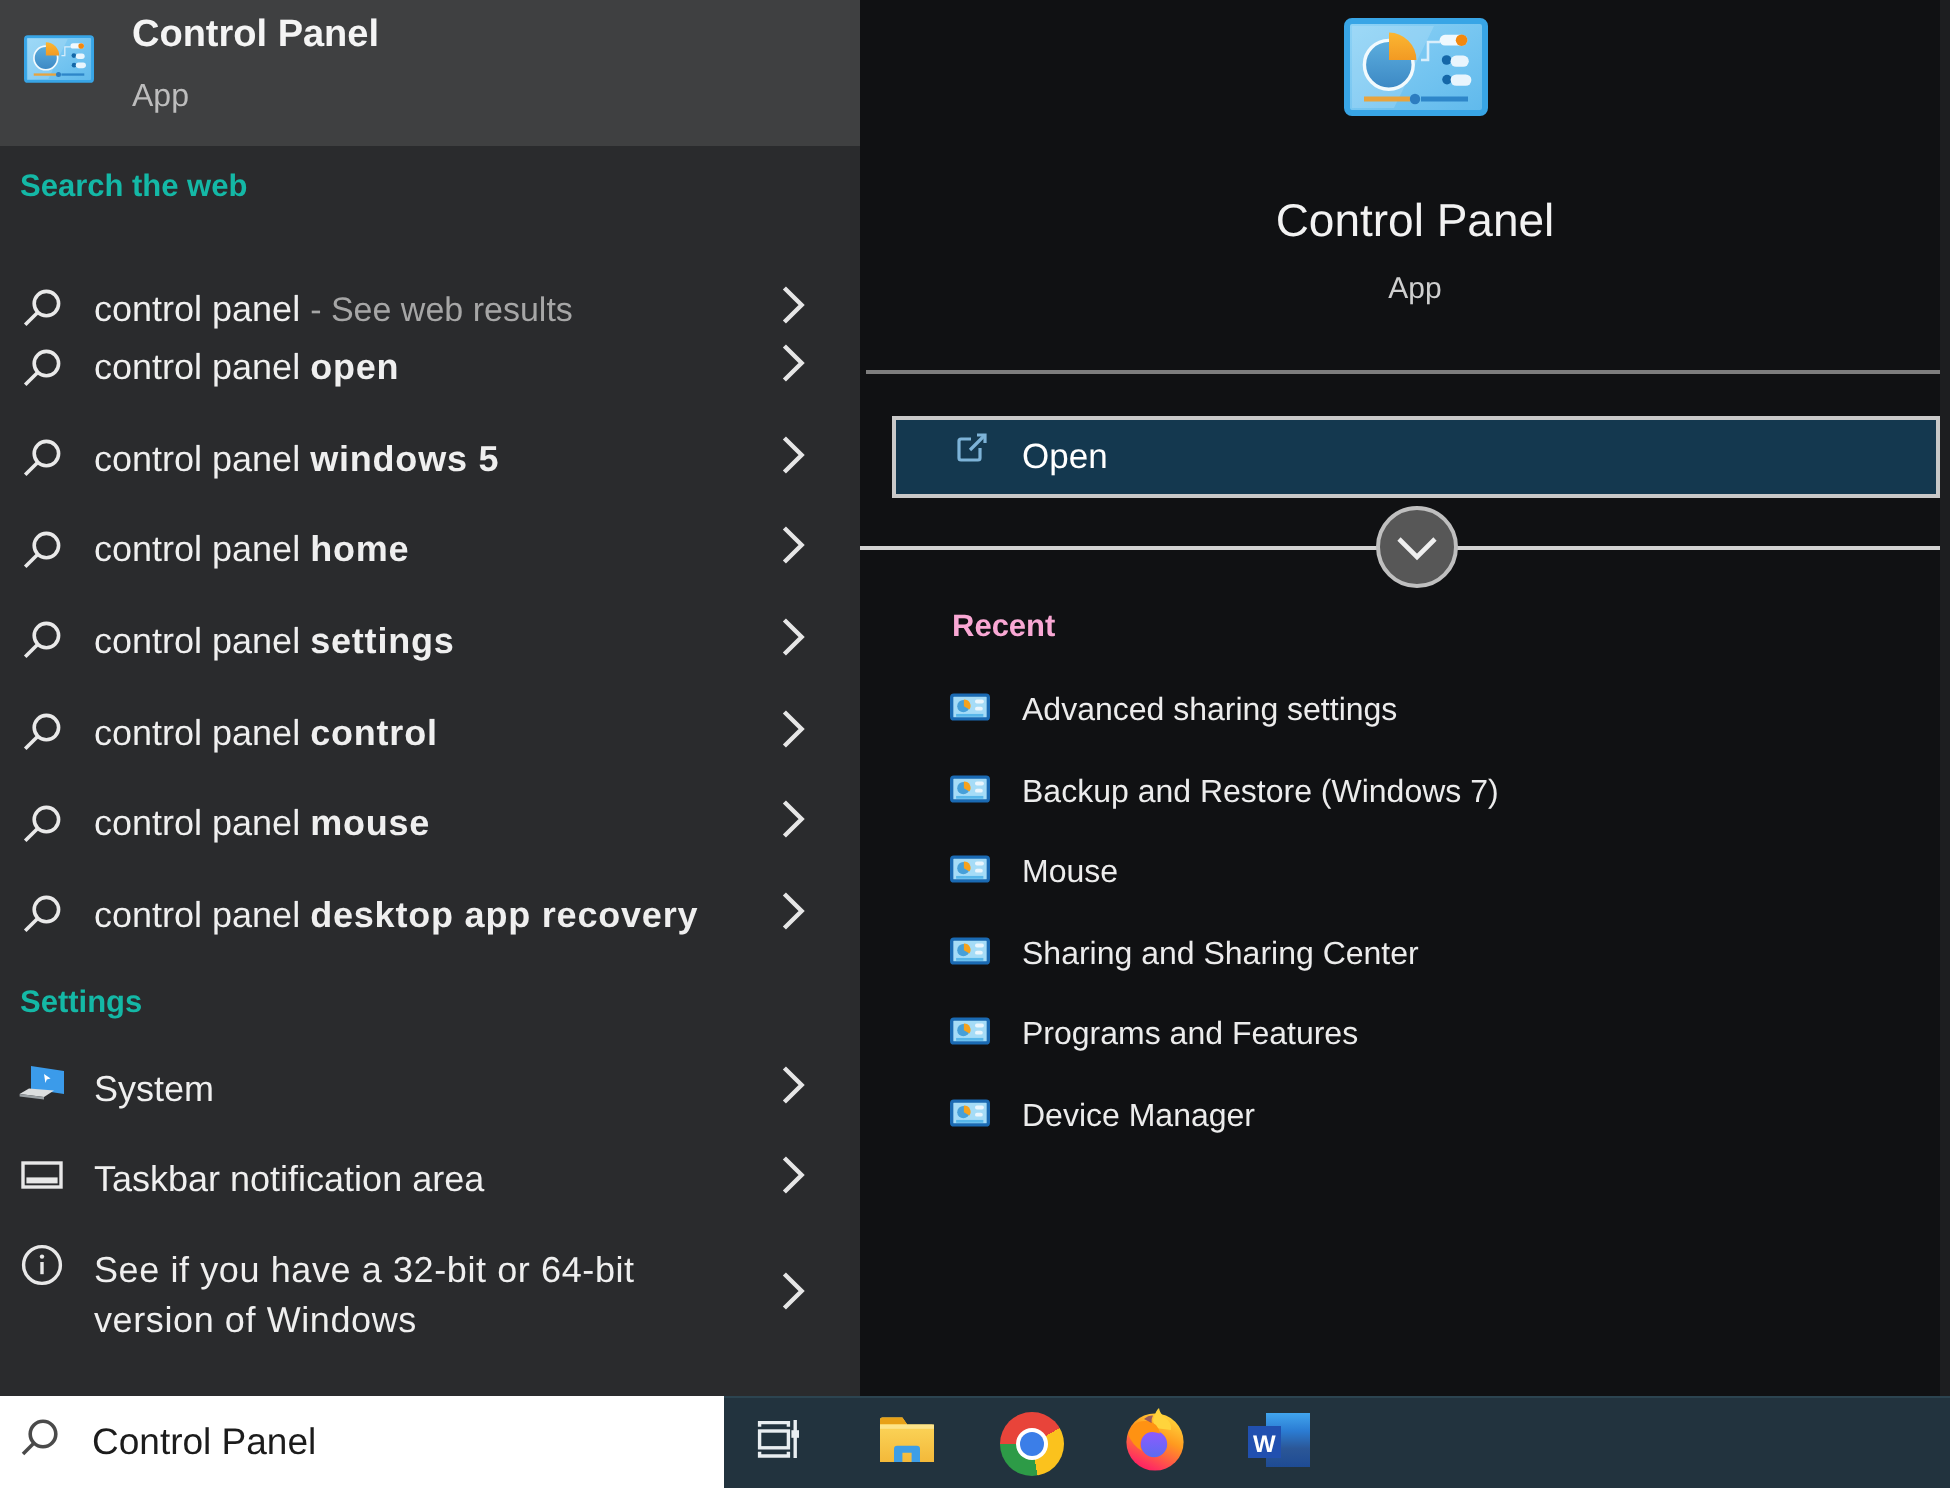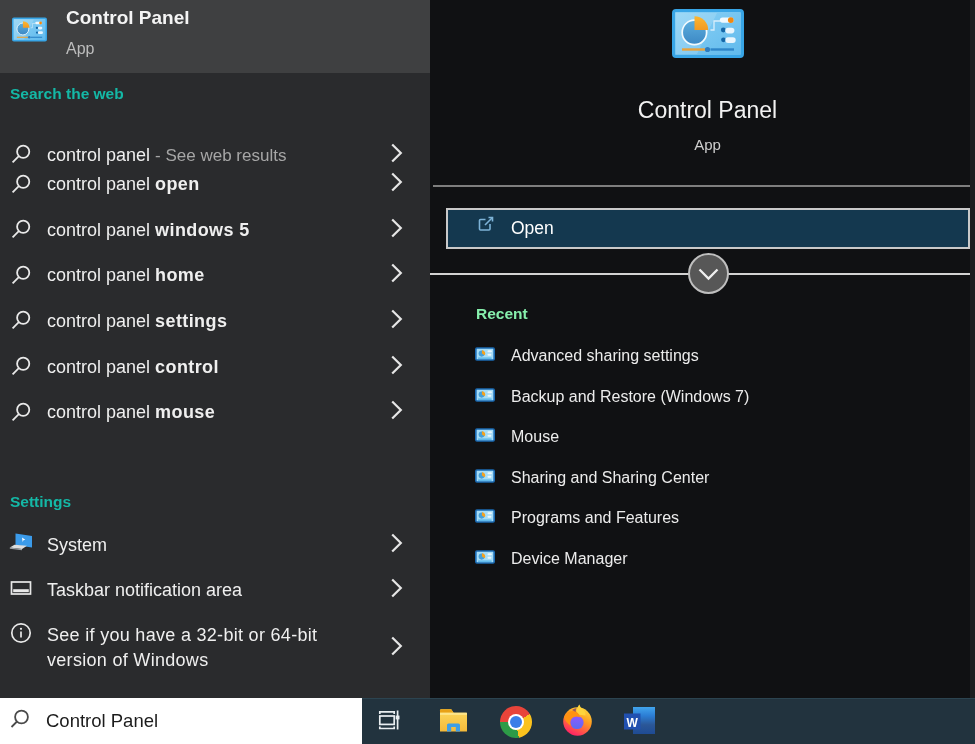--- a/index.html
+++ b/index.html
@@ -18,21 +18,21 @@
 .sico{position:absolute;left:9px;top:50%;transform:translateY(-50%)}
 .right{position:absolute;left:430px;top:0;width:545px;height:698px;background:#101113}
 .rtitle{position:absolute;left:5px;top:97px;width:545px;text-align:center;font-size:23px;color:#f2f2f2}
 .rsub{position:absolute;left:5px;top:136px;width:545px;text-align:center;font-size:15px;color:#cfcfcf}
 .hr1{position:absolute;left:3px;top:185px;width:537px;height:2px;background:#7e7e7e}
 .openbtn{position:absolute;left:16px;top:208px;width:524px;height:41px;background:#14384f;border:2px solid #c9c9c9}
 .openbtn .oicon{position:absolute;left:28px;top:4px}
 .openbtn .otxt{position:absolute;left:63px;top:8px;font-size:17.5px;color:#fff}
 .hr2{position:absolute;left:0;top:273px;width:540px;height:2px;background:#d2d2d2}
 .chevcirc{position:absolute;left:257px;top:252px}
-.recent-h{position:absolute;left:46px;top:305px;font-size:15.5px;font-weight:bold;color:#86efac}
+.recent-h{position:absolute;left:46px;top:305px;font-size:15.5px;font-weight:bold;color:#f9a8d4}
 .rrow{position:absolute;left:0;width:545px;height:40px}
 .rrow .ric{position:absolute;left:45px;top:50%;transform:translateY(-50%)}
 .rrow .rtx{position:absolute;left:81px;top:50%;transform:translateY(-50%);font-size:16px;color:#ececec;white-space:nowrap}
 .searchbox{position:absolute;left:0;top:698px;width:362px;height:46px;background:#fff}
 .searchbox .stxt{position:absolute;left:46px;top:50%;transform:translateY(-50%);font-size:18.5px;color:#1c1c1c}
 .taskbar{position:absolute;left:362px;top:698px;width:613px;height:46px;background:#22333e;border-top:1px solid #2c4450}
 .tbi{position:absolute;top:50%;transform:translateY(-50%)}
 </style></head><body>
 
 <div class="left">
@@ -103,20 +103,30 @@
     <span class="chev"><svg width="13" height="22" viewBox="0 0 13 22">
           <polyline points="2.2,2.5 10.8,11 2.2,19.5" fill="none" stroke="#e6e6e6" stroke-width="2.2"></polyline>
         </svg></span>
   </div>
   <div class="srow" style="top:389.6px">
     <span class="mag"><svg width="24" height="24" viewBox="0 0 24 24">
           <circle cx="14.2" cy="8.8" r="6.1" fill="none" stroke="#e9e9e9" stroke-width="1.8"></circle>
           <line x1="9.8" y1="13.2" x2="3.6" y2="19.4" stroke="#e9e9e9" stroke-width="1.8"></line>
         </svg></span>
     <span class="txt">control panel <b>mouse</b></span>
+    <span class="chev"><svg width="13" height="22" viewBox="0 0 13 22">
+          <polyline points="2.2,2.5 10.8,11 2.2,19.5" fill="none" stroke="#e6e6e6" stroke-width="2.2"></polyline>
+        </svg></span>
+  </div>
+  <div class="srow" style="top:435.2px">
+    <span class="mag"><svg width="24" height="24" viewBox="0 0 24 24">
+          <circle cx="14.2" cy="8.8" r="6.1" fill="none" stroke="#e9e9e9" stroke-width="1.8"></circle>
+          <line x1="9.8" y1="13.2" x2="3.6" y2="19.4" stroke="#e9e9e9" stroke-width="1.8"></line>
+        </svg></span>
+    <span class="txt">control panel <b>desktop app recovery</b></span>
     <span class="chev"><svg width="13" height="22" viewBox="0 0 13 22">
           <polyline points="2.2,2.5 10.8,11 2.2,19.5" fill="none" stroke="#e6e6e6" stroke-width="2.2"></polyline>
         </svg></span>
   </div>
   <div class="shead" style="top:493px">Settings</div>
   <div class="srow" style="top:522px">
     <span class="sico"><svg width="24" height="24" viewBox="0 0 24 24">
       <polygon points="6.5,2.5 23,5 23,16.5 6.5,14" fill="#3b9bea"></polygon>
       <polygon points="13,6.5 16.3,8.7 14.4,9.2 13.7,11 13,6.5" fill="#fff"></polygon>
       <polygon points="0.8,16.5 5.5,13.8 18,14.8 13,18" fill="#dcdedf"></polygon>

